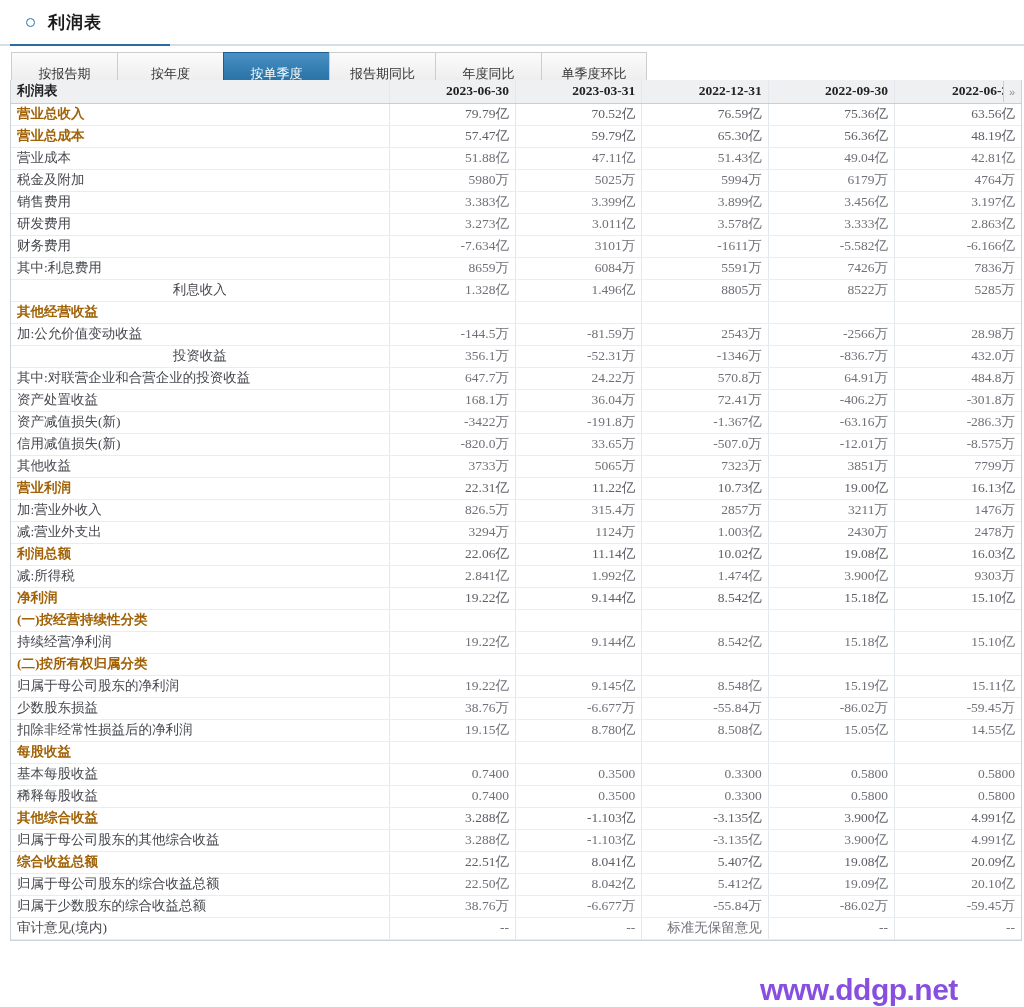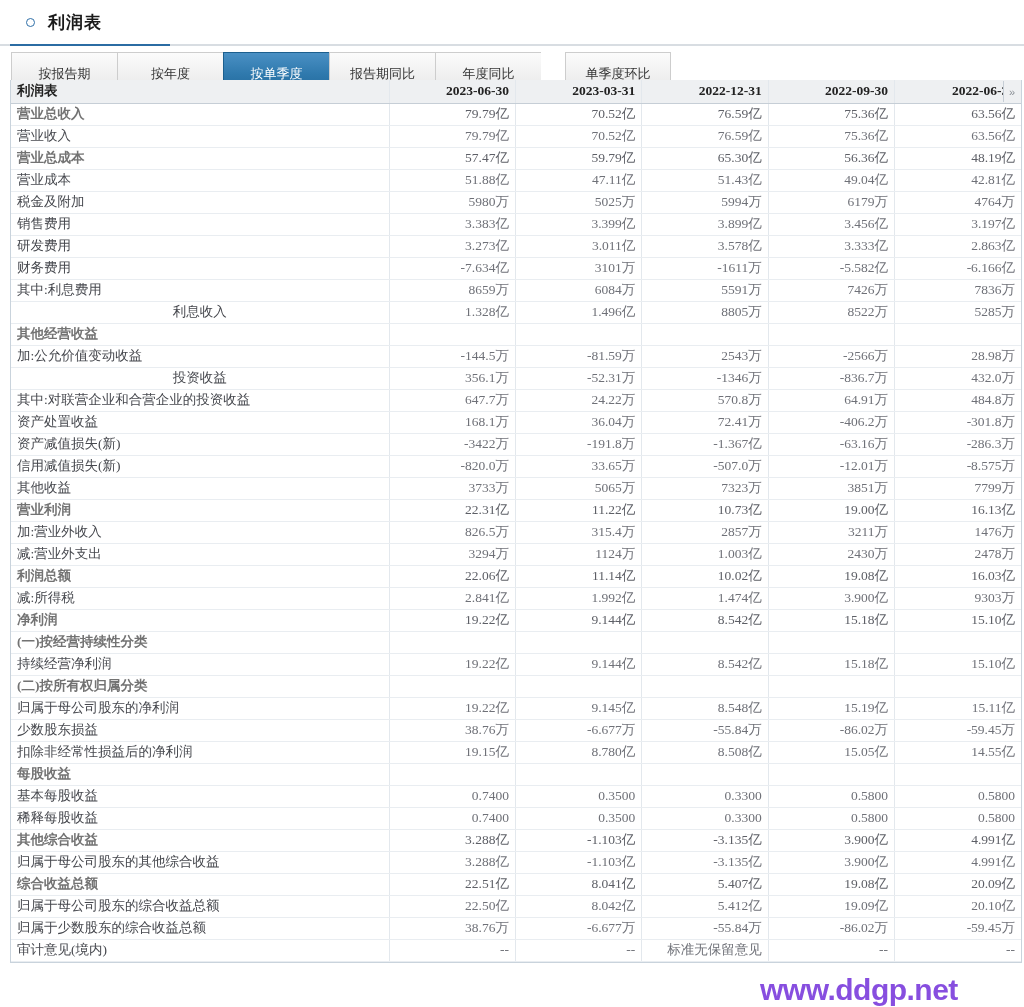--- a/index.html
+++ b/index.html
@@ -67,21 +67,21 @@
     display: flex;
     align-items: center;
     justify-content: center;
     font-size: 13px;
     color: #333;
     background: linear-gradient(to bottom, #fbfbfb 0%, #f0f0f0 55%, #e4e4e4 100%);
     border: 1px solid #cdcdcd;
     border-right: none;
     font-family: "Liberation Sans", sans-serif;
   }
-  .tab:last-child { border-right: 1px solid #cdcdcd; margin-left: 24px; }
+  .tab:last-child { border-right: 1px solid #cdcdcd; }
   .tab.active {
     background: linear-gradient(to bottom, #4a90c4 0%, #2f79ad 50%, #1f6698 100%);
     color: #ffffff;
     border-color: #1c5f8e;
     text-align: right;
   }
 
   
   .table-wrap {
     margin: 0 1px 0 10px;
@@ -109,21 +109,21 @@
   table.fin th {
     background: #eef0f2;
     border-bottom: 1px solid #c6ced6;
     font-weight: bold;
     color: #222;
     height: 23px;
   }
   th.col-label, td.col-label { text-align: left; width: 378px; }
   th.col-num, td.col-num { text-align: right; }
   td.col-num { color: #6f7178; }
-  tr.group td.col-label { font-weight: bold; color: #737373; }
+  tr.group td.col-label { font-weight: bold; color: #a16207; }
   tr.group td.col-num { color: #5d5f66; }
   td.lvl0 { padding-left: 6px; }
   td.lvl1 { padding-left: 40px; }
   td.lvl2 { padding-left: 68px; text-align: center; }
   td.sub-label { color: #46484e; }
   td.col-num:last-child, th.col-num:last-child { border-right: none; }
 
   
   .scroll-btn {
     position: absolute;
@@ -191,28 +191,20 @@
     </thead>
     <tbody id="body-rows">
         <tr class="group">
           <td class="col-label lvl0">营业总收入</td>
           <td class="col-num">79.79亿</td>
           <td class="col-num">70.52亿</td>
           <td class="col-num">76.59亿</td>
           <td class="col-num">75.36亿</td>
           <td class="col-num">63.56亿</td>
         </tr>
-        <tr>
-          <td class="col-label lvl1 sub-label">营业收入</td>
-          <td class="col-num">79.79亿</td>
-          <td class="col-num">70.52亿</td>
-          <td class="col-num">76.59亿</td>
-          <td class="col-num">75.36亿</td>
-          <td class="col-num">63.56亿</td>
-        </tr>
         <tr class="group">
           <td class="col-label lvl0">营业总成本</td>
           <td class="col-num">57.47亿</td>
           <td class="col-num">59.79亿</td>
           <td class="col-num">65.30亿</td>
           <td class="col-num">56.36亿</td>
           <td class="col-num">48.19亿</td>
         </tr>
         <tr>
           <td class="col-label lvl1 sub-label">营业成本</td>

